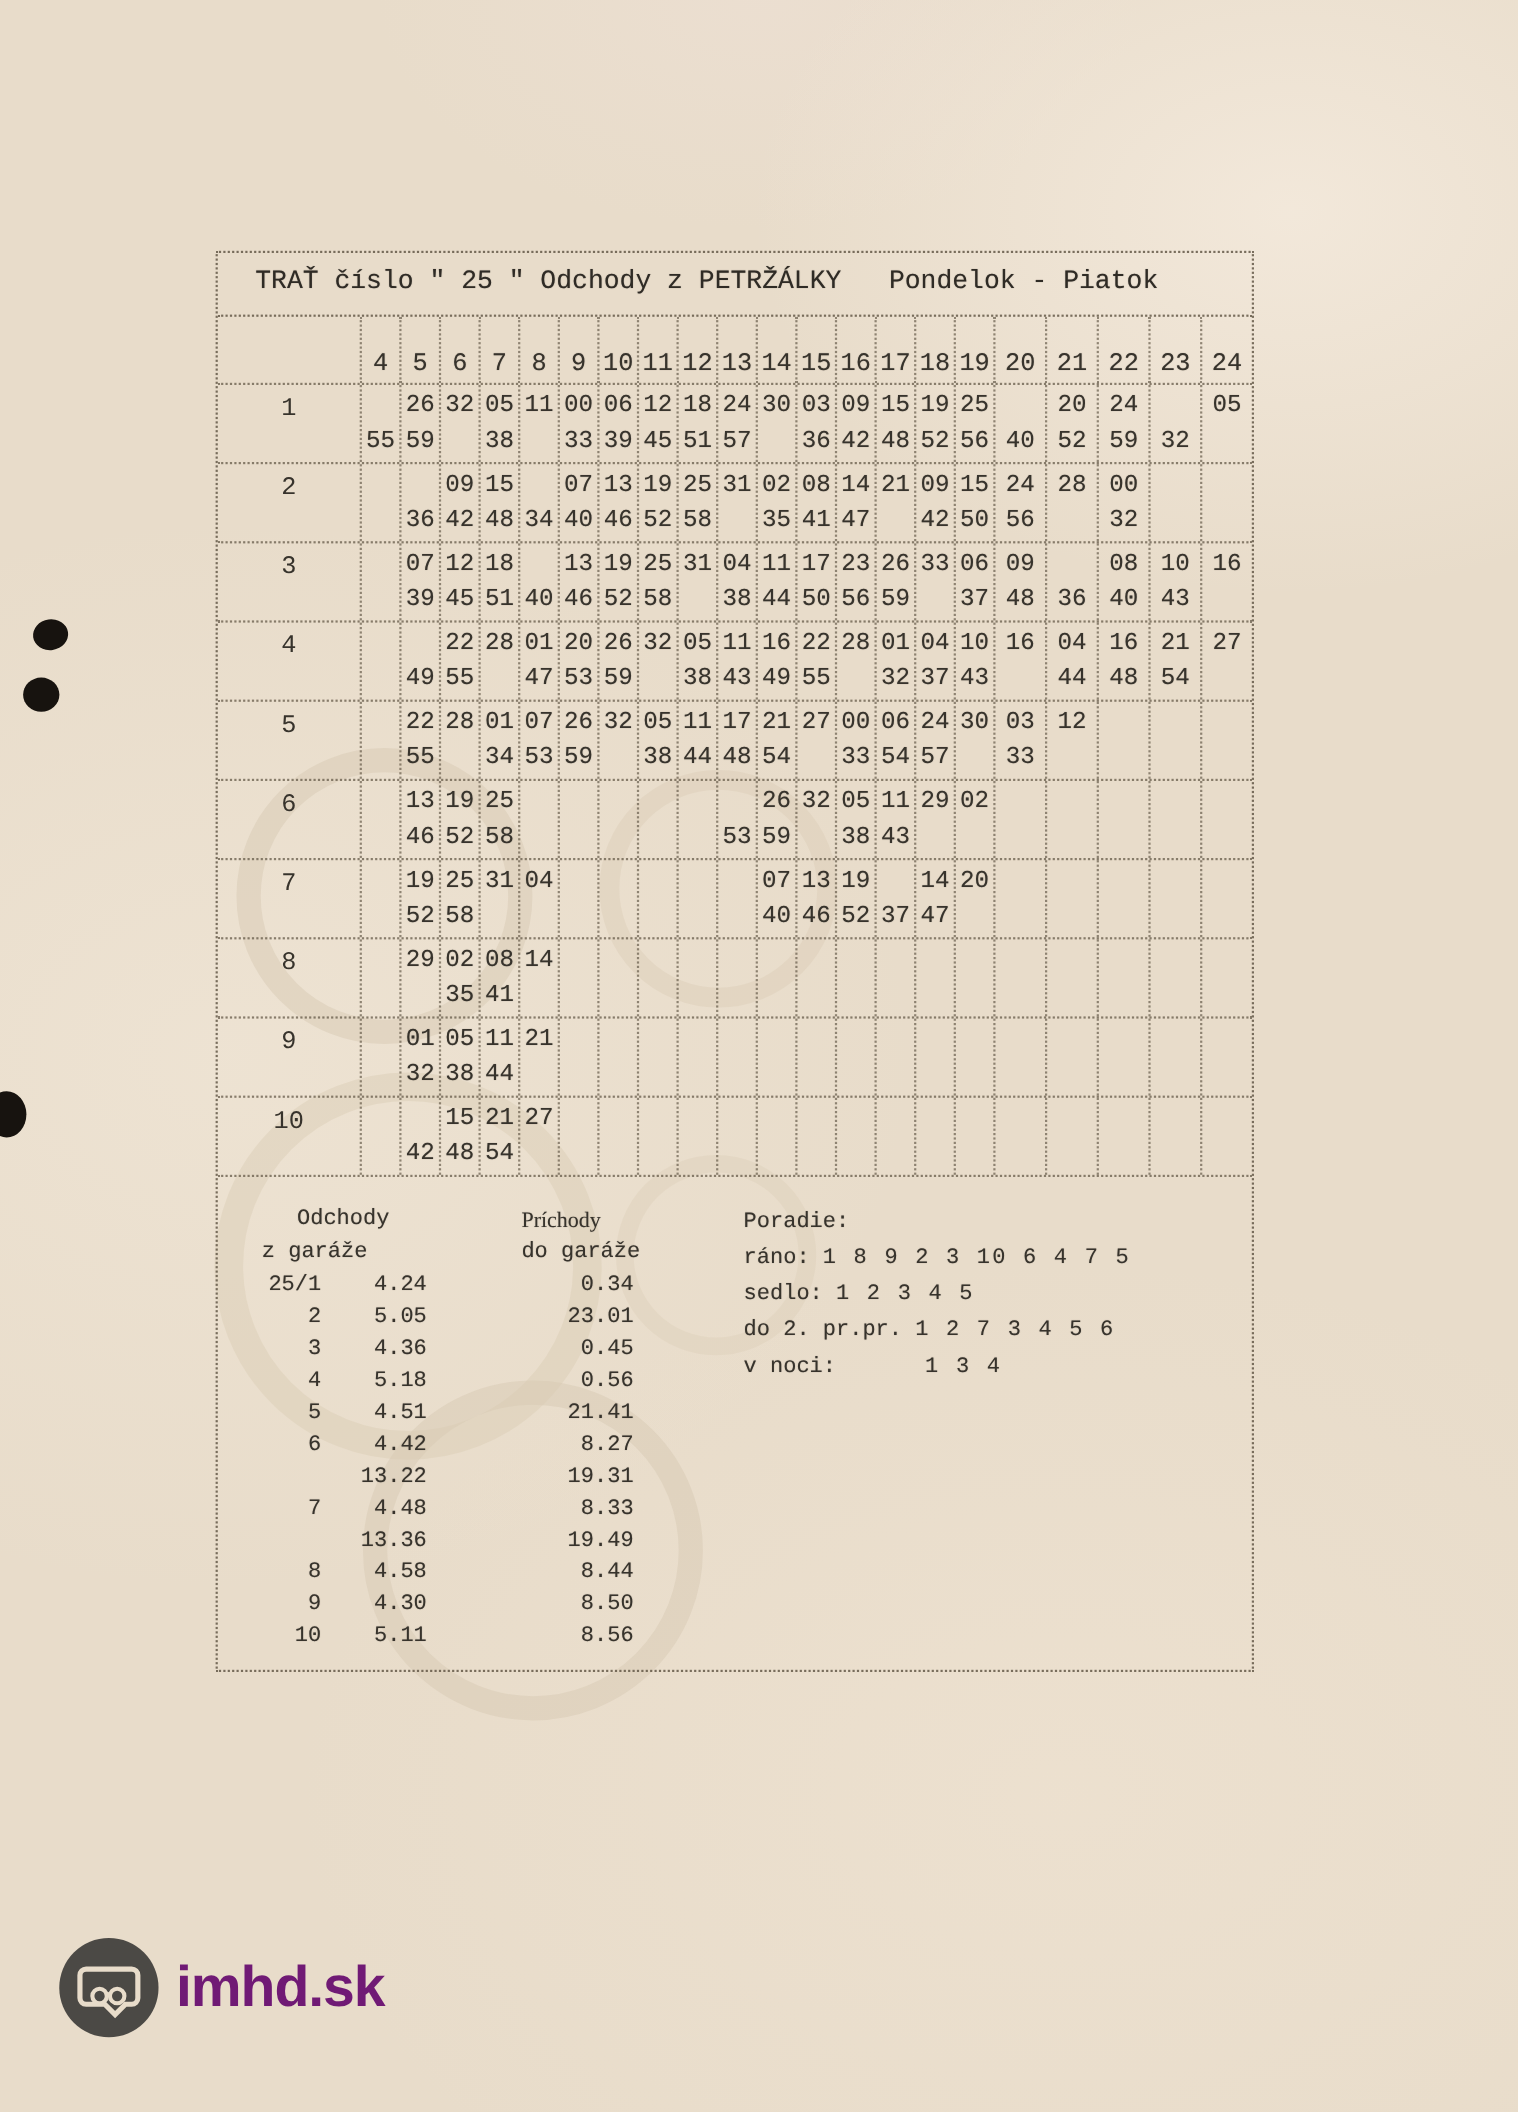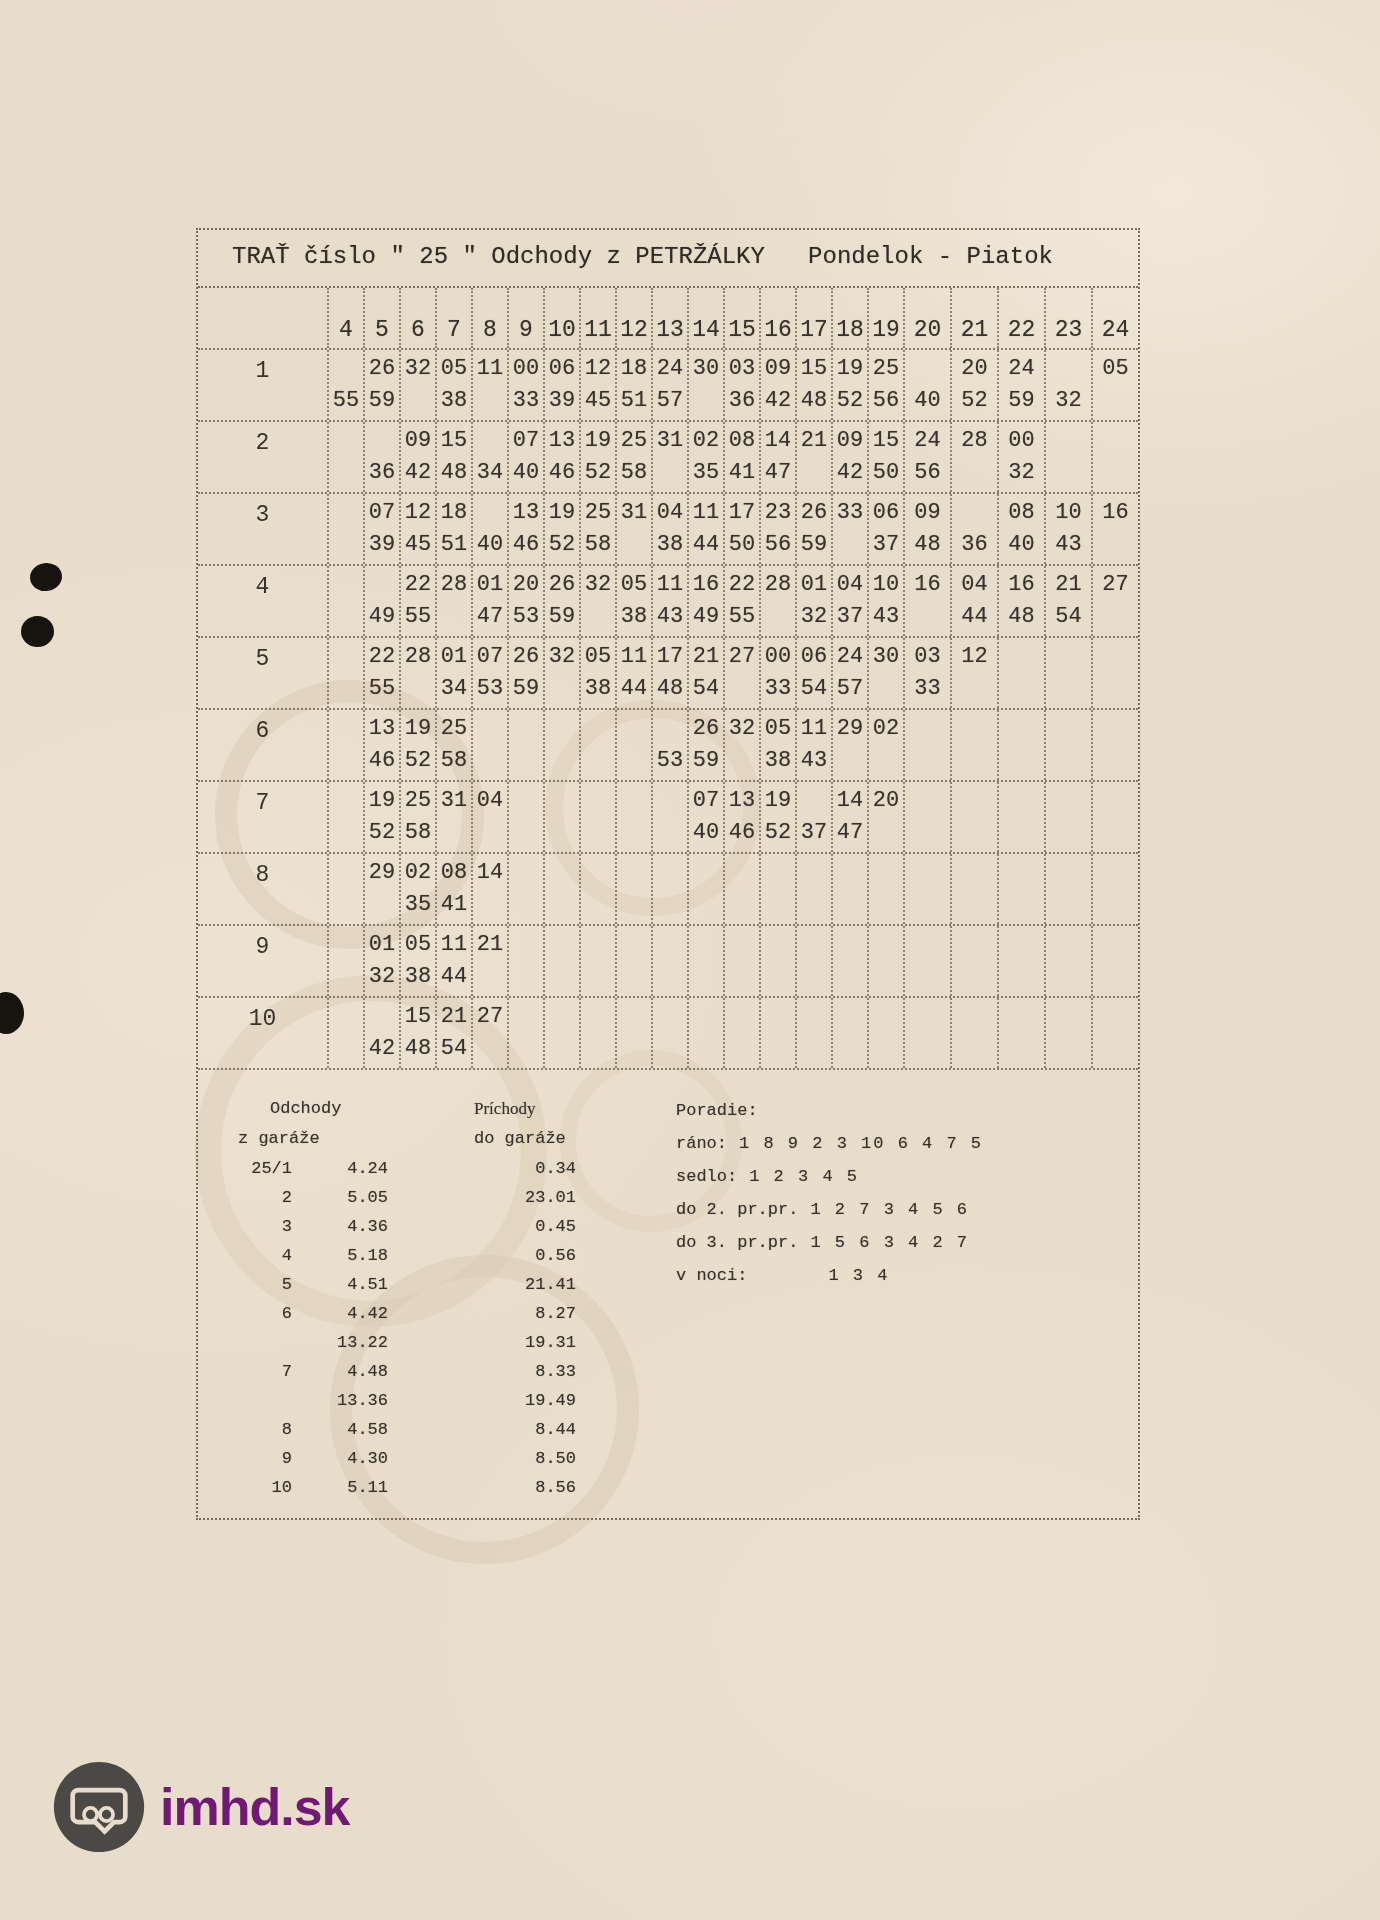--- a/index.html
+++ b/index.html
@@ -36,21 +36,21 @@
   .g-row{display:flex;border-bottom:2px dotted rgba(92,81,64,.7);box-sizing:border-box;}
   .g-row.head{height:62px;}
   .g-row.data{height:72px;}
   .g-label{width:129px;flex:none;text-align:center;font-size:23px;padding-top:8px;box-sizing:border-box;}
   .g-cell{flex:none;width:36px;box-sizing:border-box;border-left:2px dotted rgba(92,81,64,.65);
     text-align:center;font-size:22px;padding-top:3px;overflow:visible;
     text-shadow:0 0 1px rgba(47,43,37,.4);}
   .g-cell.cww{width:47px;}
   .hl{margin-top:26px;font-size:23px;}
   .m1,.m2{height:32px;line-height:32px;}
-  .bottom{display:flex;padding-top:24px;font-size:17px;text-shadow:0 0 1px rgba(47,43,37,.4);}
+  .bottom{display:flex;padding-top:24px;font-size:20px;text-shadow:0 0 1px rgba(47,43,37,.4);}
   .dep-col{margin-left:28px;width:215px;flex:none;}
   .arr-col{margin-left:25px;width:122px;flex:none;}
   .ord-col{margin-left:88px;width:430px;flex:none;}
   .col-head{padding-left:44px;line-height:30px;}
   .col-head2{padding-left:12px;line-height:30px;}
   .arr-col .col-head{padding-left:8px;font-family:Liberation Serif, serif;}
   .arr-col .col-head2{padding-left:8px;}
   .dep-line{display:flex;height:29px;line-height:29px;}
   .dep-line .run{width:66px;text-align:right;flex:none;}
   .dep-line .tm{width:96px;text-align:right;flex:none;}
@@ -1093,21 +1093,20 @@
             <div class="arr-line">8.50</div>
             <div class="arr-line">8.56</div>
           </div>
       </div>
       <div class="ord-col">
         <div class="ord-head">Poradie:</div>
         <div id="ord-list">
             <div class="ord-line"><span class="ol">ráno:</span><span class="ov">1 8 9 2 3 10 6 4 7 5</span></div>
             <div class="ord-line"><span class="ol">sedlo:</span><span class="ov">1 2 3 4 5</span></div>
             <div class="ord-line"><span class="ol">do 2. pr.pr.</span><span class="ov">1 2 7 3 4 5 6</span></div>
-            <div class="ord-line"><span class="ol">do 3. pr.pr.</span><span class="ov">1 5 6 3 4 2 7</span></div>
             <div class="ord-line"><span class="ol">v noci:</span><span class="ov indent">1 3 4</span></div>
           </div>
       </div>
     </div>
   </div>
 
   <div class="footer">
     <svg class="logo-circle" viewBox="0 0 100 100">
       <circle cx="50" cy="50" r="48" fill="#4b4945"></circle>
       <path d="M28 32 h44 a6 6 0 0 1 6 6 v22 a6 6 0 0 1 -6 6 h-6 l-10 10 -10 -10 h-18 a6 6 0 0 1 -6 -6 v-22 a6 6 0 0 1 6 -6 z" fill="none" stroke="#e8dcca" stroke-width="5"></path>

